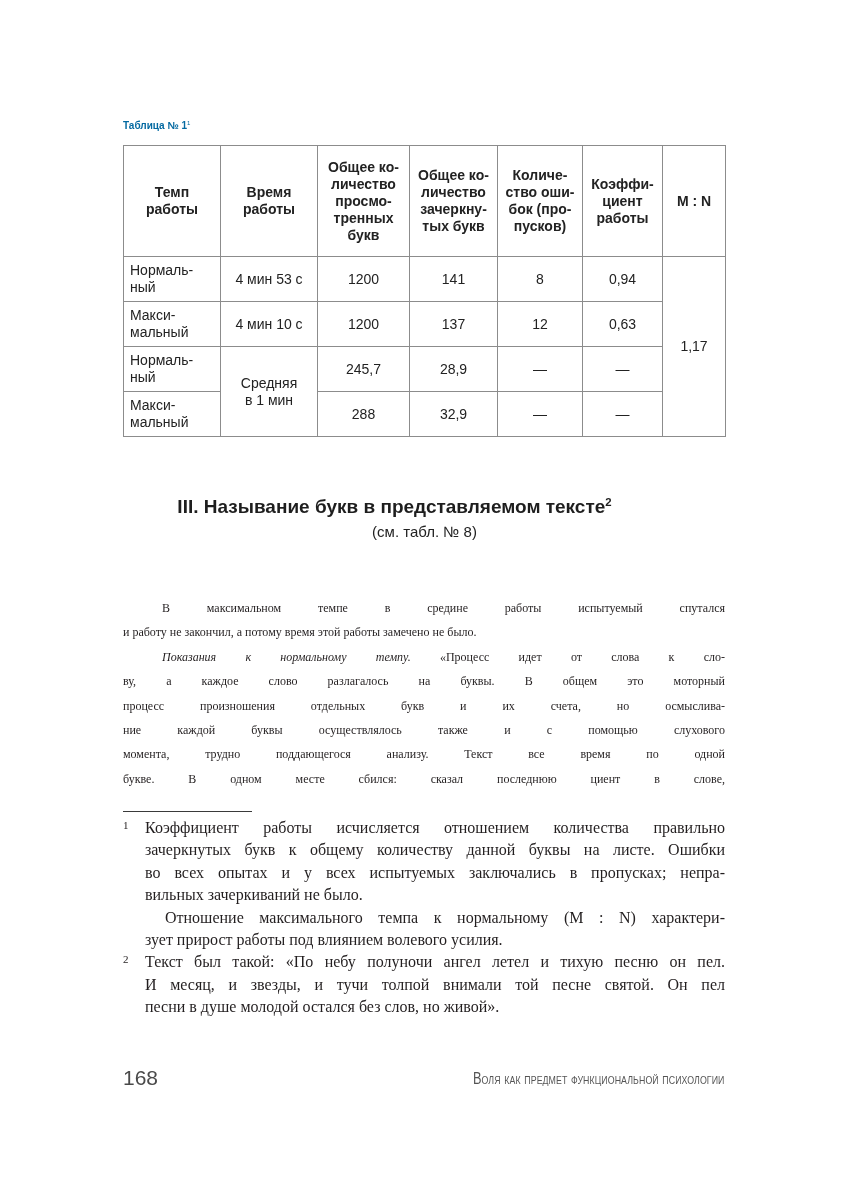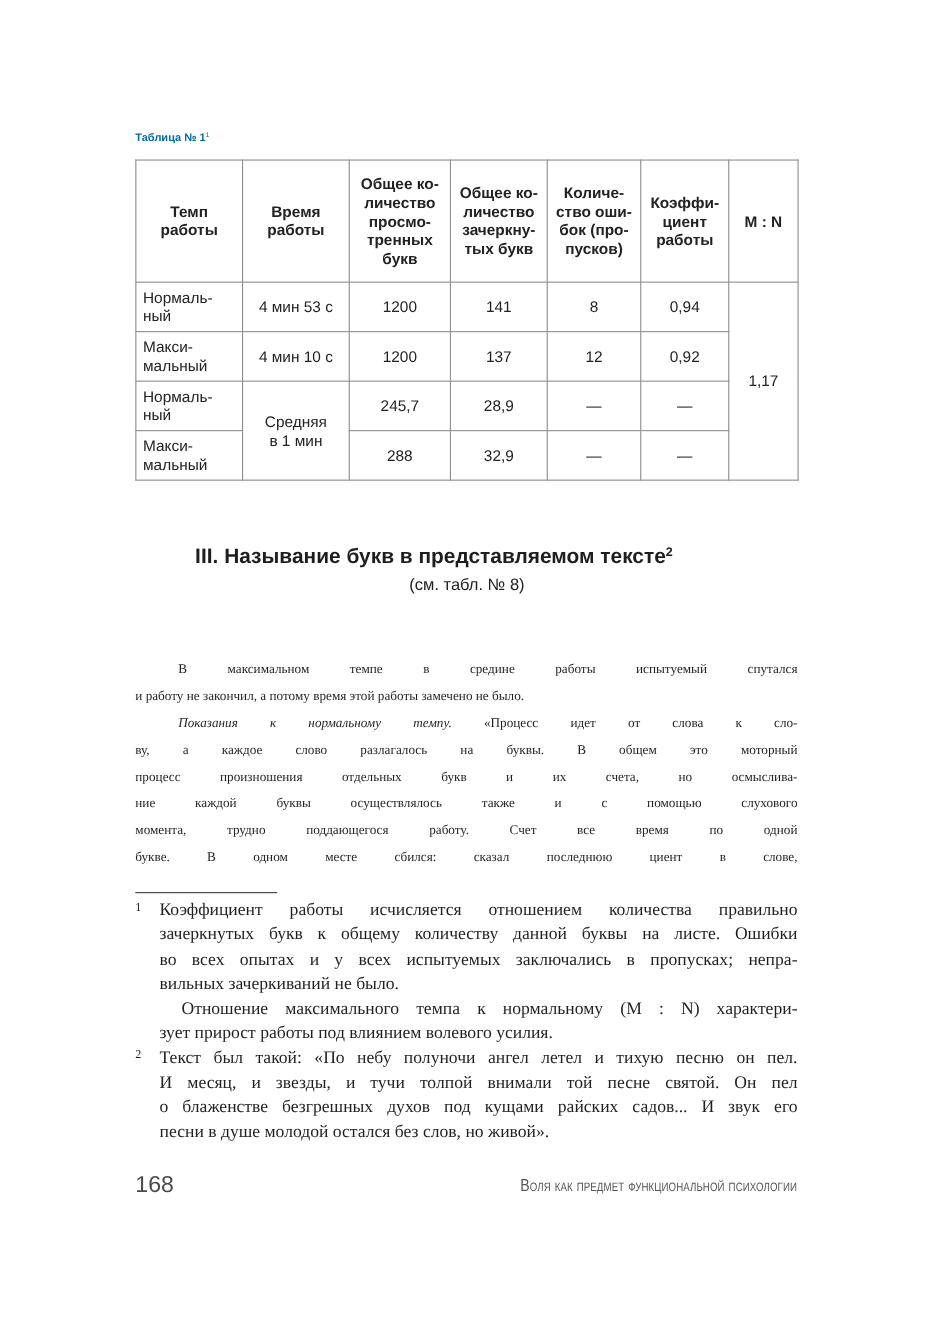--- a/index.html
+++ b/index.html
@@ -135,21 +135,21 @@
       <td>0,94</td>
       <td rowspan="4">1,17</td>
     </tr>
     <tr>
       <td class="first">Макси-
 мальный</td>
       <td>4 мин 10 с</td>
       <td>1200</td>
       <td>137</td>
       <td>12</td>
-      <td>0,92</td>
+      <td>0,63</td>
     </tr>
     <tr>
       <td class="first">Нормаль-
 ный</td>
       <td rowspan="2">Средняя
 в 1 мин</td>
       <td>245,7</td>
       <td>28,9</td>
       <td>—</td>
       <td>—</td>
@@ -168,34 +168,33 @@
 <div class="abs heading"><span>III. Называние букв в представляемом тексте</span><sup>2</sup></div>
 <div class="abs subheading">(см. табл. № 8)</div>
 
 <div class="abs para">
   <span class="line indent">В максимальном темпе в средине работы испытуемый спутался</span>
   <span class="line last">и работу не закончил, а потому время этой работы замечено не было.</span>
   <span class="line indent"><span class="it">Показания к нормальному темпу.</span><span> «Процесс идет от слова к сло-</span></span>
   <span class="line">ву, а каждое слово разлагалось на буквы. В общем это моторный</span>
   <span class="line">процесс произношения отдельных букв и их счета, но осмыслива-</span>
   <span class="line">ние каждой буквы осуществлялось также и с помощью слухового</span>
-  <span class="line">момента, трудно поддающегося работу. Счет все время по одной</span>
+  <span class="line">момента, трудно поддающегося анализу. Текст все время по одной</span>
   <span class="line">букве. В одном месте сбился: сказал последнюю циент в слове,</span>
 </div>
 
 <div class="abs fn-rule"></div>
 <div class="abs fn-num" style="top:819px">1</div>
 <div class="abs fn-num" style="top:953px">2</div>
 <div class="abs fnotes">
   <span class="line">Коэффициент работы исчисляется отношением количества правильно</span>
   <span class="line">зачеркнутых букв к общему количеству данной буквы на листе. Ошибки</span>
   <span class="line">во всех опытах и у всех испытуемых заключались в пропусках; непра-</span>
   <span class="line last">вильных зачеркиваний не было.</span>
   <span class="line indent">Отношение максимального темпа к нормальному (M : N) характери-</span>
   <span class="line last">зует прирост работы под влиянием волевого усилия.</span>
   <span class="line">Текст был такой: «По небу полуночи ангел летел и тихую песню он пел.</span>
   <span class="line">И месяц, и звезды, и тучи толпой внимали той песне святой. Он пел</span>
-  <span class="line">о блаженстве безгрешных духов под кущами райских садов... И звук его</span>
   <span class="line last">песни в душе молодой остался без слов, но живой».</span>
 </div>
 
 <div class="abs page-num">168</div>
 <div class="abs running-title">Воля как предмет функциональной психологии</div>
 
 </body></html>

